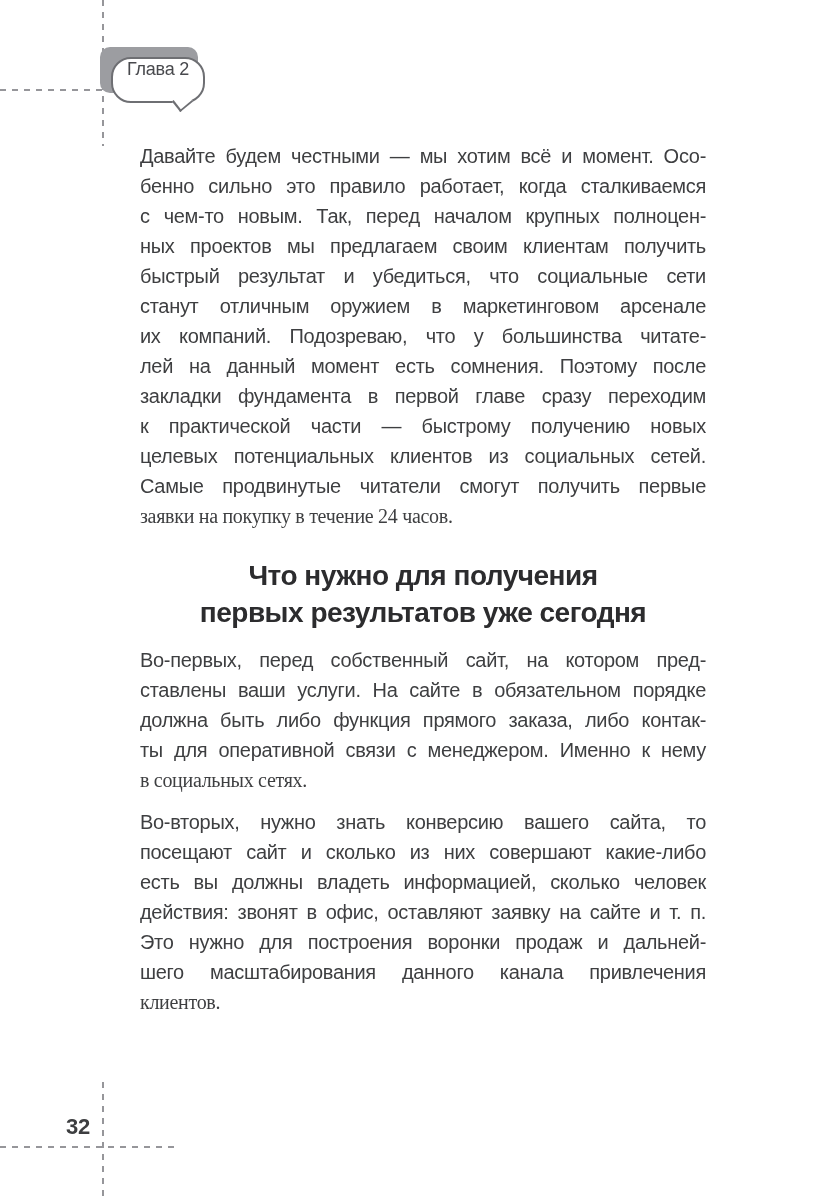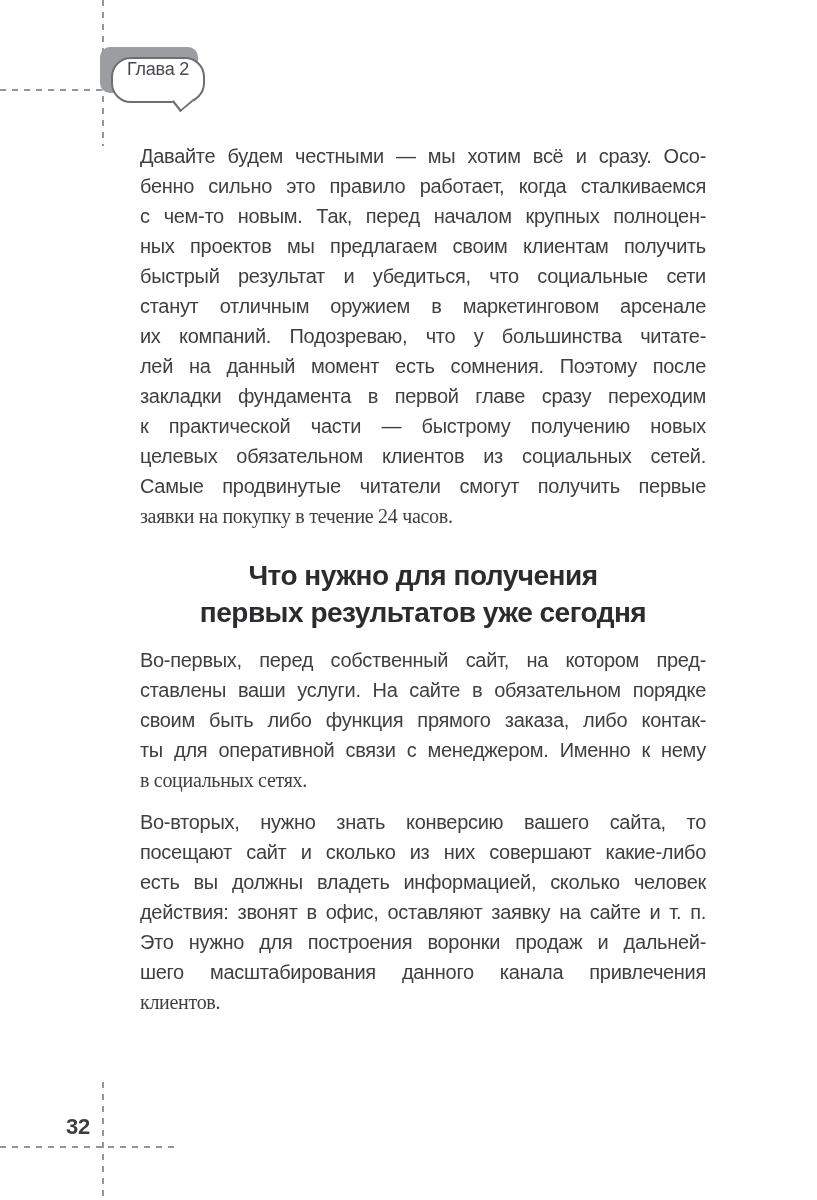--- a/index.html
+++ b/index.html
@@ -112,42 +112,42 @@
   <div class="chapter-tab">
     <div class="tab-back"></div>
     <div class="tab-front">
       <span class="tab-label">Глава 2</span>
       <div class="tab-tail"></div>
     </div>
   </div>
 
   <div class="content">
     <div class="para">
-        <div class="line">Давайте будем честными — мы хотим всё и сразу. Осо-</div>
+        <div class="line">Давайте будем честными — мы хотим всё и момент. Осо-</div>
         <div class="line">бенно сильно это правило работает, когда сталкиваемся</div>
         <div class="line">с чем-то новым. Так, перед началом крупных полноцен-</div>
         <div class="line">ных проектов мы предлагаем своим клиентам получить</div>
         <div class="line">быстрый результат и убедиться, что социальные сети</div>
         <div class="line">станут отличным оружием в маркетинговом арсенале</div>
         <div class="line">их компаний. Подозреваю, что у большинства читате-</div>
         <div class="line">лей на данный момент есть сомнения. Поэтому после</div>
         <div class="line">закладки фундамента в первой главе сразу переходим</div>
         <div class="line">к практической части — быстрому получению новых</div>
-        <div class="line">целевых обязательном клиентов из социальных сетей.</div>
+        <div class="line">целевых потенциальных клиентов из социальных сетей.</div>
         <div class="line">Самые продвинутые читатели смогут получить первые</div>
         <div class="line last">заявки на покупку в течение 24 часов.</div>
       </div>
     <div class="heading">
         <div class="hline">Что нужно для получения</div>
         <div class="hline last">первых результатов уже сегодня</div>
       </div>
     <div class="para spaced">
         <div class="line">Во-первых, перед собственный сайт, на котором пред-</div>
         <div class="line">ставлены ваши услуги. На сайте в обязательном порядке</div>
-        <div class="line">своим быть либо функция прямого заказа, либо контак-</div>
+        <div class="line">должна быть либо функция прямого заказа, либо контак-</div>
         <div class="line">ты для оперативной связи с менеджером. Именно к нему</div>
         <div class="line last">в социальных сетях.</div>
       </div>
     <div class="para spaced">
         <div class="line">Во-вторых, нужно знать конверсию вашего сайта, то</div>
         <div class="line">посещают сайт и сколько из них совершают какие-либо</div>
         <div class="line">есть вы должны владеть информацией, сколько человек</div>
         <div class="line">действия: звонят в офис, оставляют заявку на сайте и т. п.</div>
         <div class="line">Это нужно для построения воронки продаж и дальней-</div>
         <div class="line">шего масштабирования данного канала привлечения</div>

